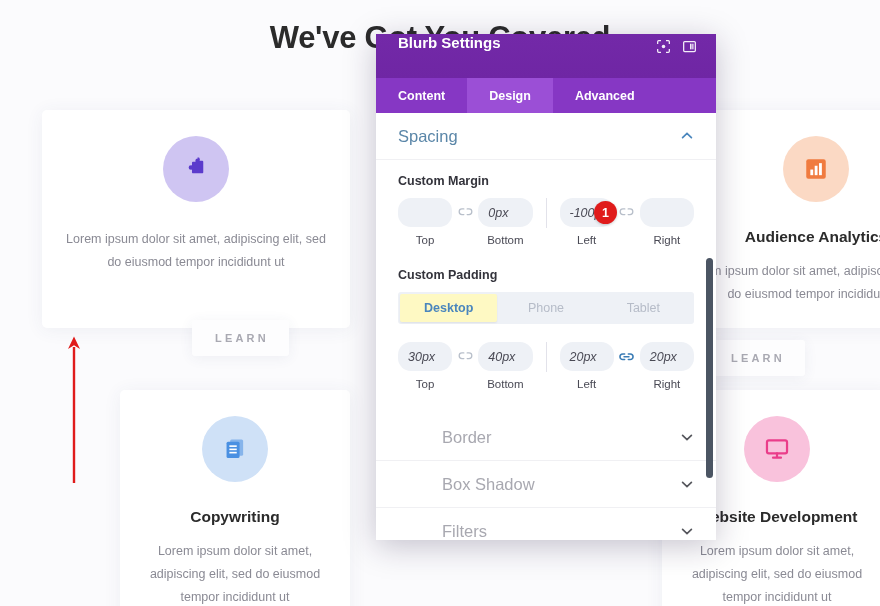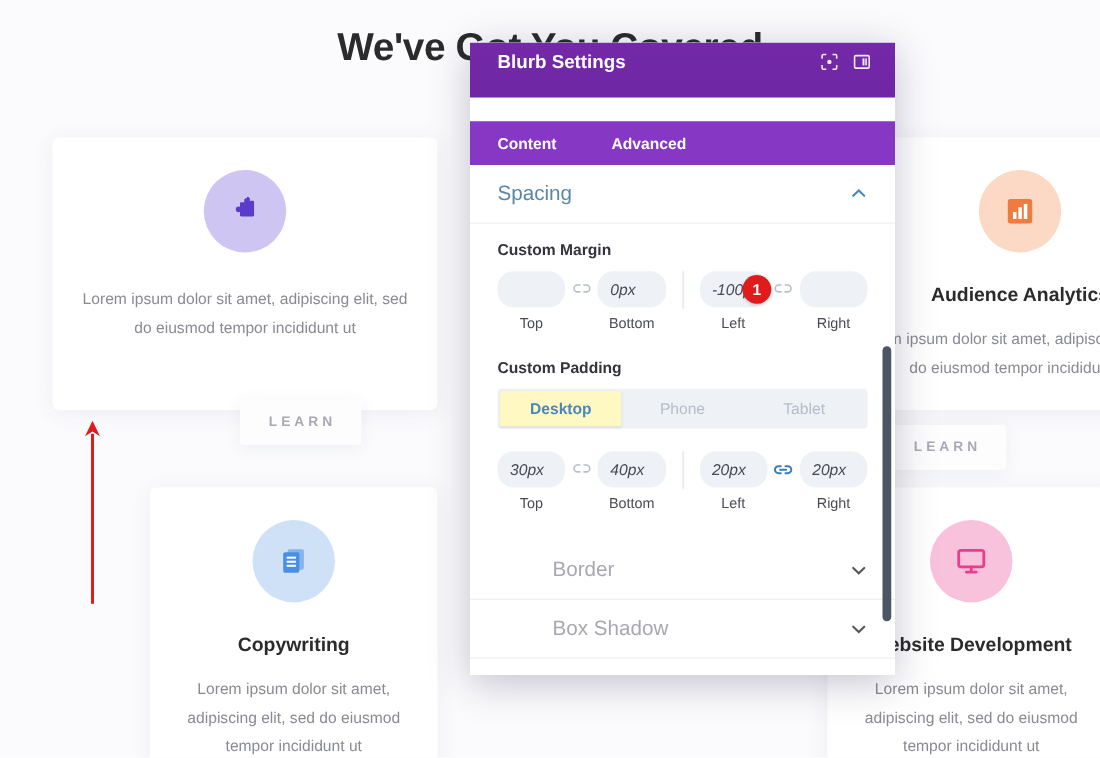--- a/index.html
+++ b/index.html
@@ -114,21 +114,20 @@
     background: #ffffff;
     box-shadow: 0 6px 30px rgba(30, 20, 60, 0.25);
     overflow: hidden;
   }
 
   .modal-titlebar {
     height: 44px;
     background: #7228a8;
     background: linear-gradient(to bottom, #7329a8, #6f26a4);
     display: flex;
-    align-items: center;
     padding: 0 14px 14px 22px;
   }
   .modal-title {
     flex: 1;
     color: #ffffff;
     font-size: 15px;
     font-weight: bold;
   }
   .titlebar-icon {
     width: 26px;
@@ -137,21 +136,20 @@
     align-items: center;
     justify-content: center;
     opacity: 0.92;
   }
 
   .modal-tabs {
     height: 35px;
     background: #8637c4;
     display: flex;
     align-items: stretch;
-    margin-top: 19px;
   }
   .modal-tab {
     padding: 0 22px;
     display: flex;
     align-items: center;
     color: #ffffff;
     font-size: 12.5px;
     font-weight: bold;
   }
   .modal-tab.active { background: #9b4fd6; }
@@ -380,20 +378,21 @@
         <svg width="15" height="15" viewBox="0 0 18 18" fill="none" stroke="#ffffff" stroke-width="1.5">
           <rect x="2" y="3" width="14" height="12" rx="1.2"></rect>
           <rect x="9.6" y="5.6" width="1.9" height="6.8" fill="#ffffff" stroke="none"></rect>
           <rect x="12.3" y="5.6" width="1.5" height="6.8" fill="#ffffff" stroke="none"></rect>
         </svg>
       </div>
     </div>
 
     <div class="modal-tabs">
       <div class="modal-tab">Content</div>
+      <div class="modal-tab active">Design</div>
       <div class="modal-tab">Advanced</div>
     </div>
 
     <div class="modal-scroll">
 
       <div class="section-head">
         <div class="sh-label">Spacing</div>
         <span>
           <svg class="chev" viewBox="0 0 14 14" fill="none" stroke="#4a86bd" stroke-width="1.7" stroke-linecap="round">
             <path d="M2.6 8.6 L7 4.4 L11.4 8.6"></path>

